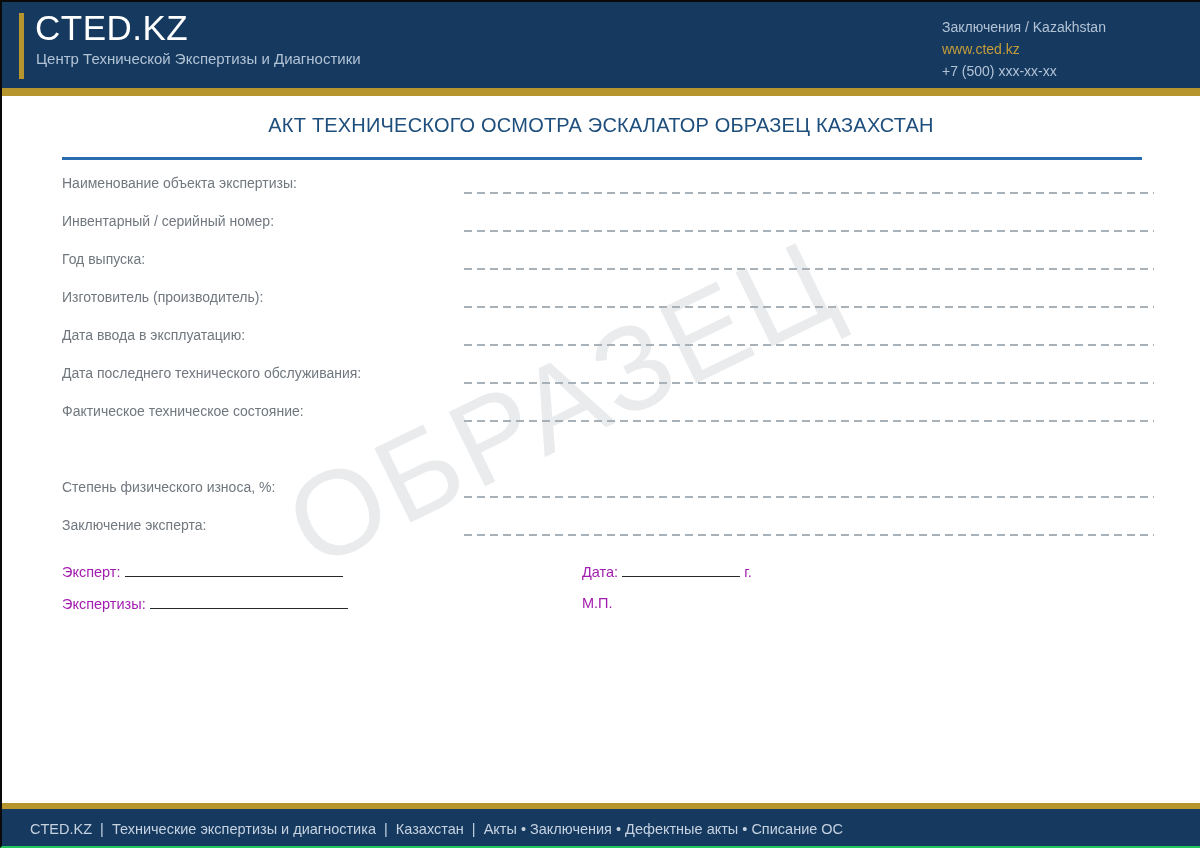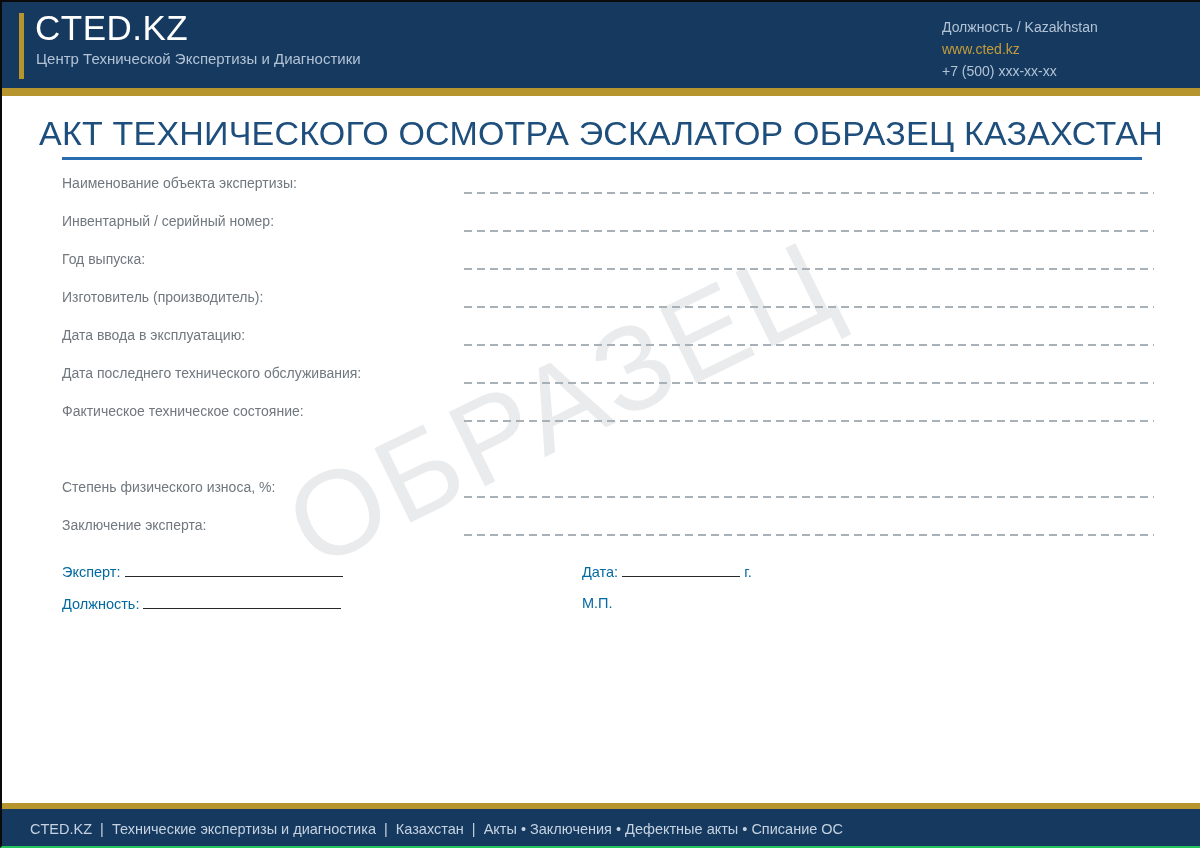--- a/index.html
+++ b/index.html
@@ -19,55 +19,55 @@
   .gold-accent{position:absolute;left:17px;top:11px;width:5px;height:66px;background:#b6952f;}
   .logo{position:absolute;left:33px;top:6px;font-size:35px;letter-spacing:.5px;color:#ffffff;}
   .tagline{position:absolute;left:34px;top:48px;font-size:15px;color:#b3c3d6;}
   .header-right{position:absolute;left:940px;top:14px;font-size:14px;line-height:22px;}
   .hr-country{color:#b3c3d6;}
   .hr-site{color:#c49d3a;}
   .hr-phone{color:#b3c3d6;}
   .gold-stripe-top{position:absolute;left:0;top:86px;width:100%;height:8px;background:#b6952f;}
   
   .doc-title{position:absolute;left:0;right:0;top:112px;text-align:center;
-    font-size:34px;color:#1d4e7c;letter-spacing:.2px;z-index:2;}
+    font-size:20px;color:#1d4e7c;letter-spacing:.2px;z-index:2;}
   .title-rule{position:absolute;left:60px;top:155px;width:1080px;height:3px;background:#2a6cb0;z-index:2;}
   
   .watermark{position:absolute;left:230px;top:240px;width:660px;height:320px;
     display:flex;align-items:center;justify-content:center;
     transform:rotate(-26deg);z-index:0;pointer-events:none;}
   .watermark span{font-size:120px;letter-spacing:4px;color:#e9ebed;white-space:nowrap;}
   
   .field-row{position:absolute;left:0;width:100%;height:38px;z-index:1;padding-left:12px;}
   .field-label{position:absolute;left:60px;top:0;font-size:14px;color:#70777e;}
   .field-line{position:absolute;left:462px;right:58px;top:17px;height:2px;
     background:repeating-linear-gradient(90deg,#a8b1b8 0px,#a8b1b8 8px,transparent 8px,transparent 13px);}
   
-  .sig{position:absolute;font-size:14.5px;color:#0369a1;z-index:1;white-space:nowrap;}
+  .sig{position:absolute;font-size:14.5px;color:#a21caf;z-index:1;white-space:nowrap;}
   .sig-line{display:inline-block;border-bottom:1.5px solid #26292c;height:13px;vertical-align:baseline;}
   .sig-line.w-expert{width:218px;}
   .sig-line.w-date{width:118px;}
   .sig-line.w-role{width:198px;}
   
   .gold-stripe-bottom{position:absolute;left:0;top:801px;width:100%;height:6px;background:#b6952f;}
   .footer{position:absolute;left:0;top:807px;width:100%;height:39px;background:#15395f;
     display:flex;align-items:center;}
   .footer-text{margin-left:28px;font-size:14.5px;color:#c6d2e0;white-space:pre;}
 </style>
 </head>
 <body>
 
 <div class="page">
 
   <div class="header">
     <div class="gold-accent"></div>
     <div class="logo">CTED.KZ</div>
     <div class="tagline">Центр Технической Экспертизы и Диагностики</div>
     <div class="header-right">
-      <div class="hr-country">Должность / Kazakhstan</div>
+      <div class="hr-country">Заключения / Kazakhstan</div>
       <div class="hr-site">www.cted.kz</div>
       <div class="hr-phone">+7 (500) xxx-xx-xx</div>
     </div>
   </div>
   <div class="gold-stripe-top"></div>
 
   <div class="watermark">
     <span>ОБРАЗЕЦ</span>
   </div>
 
@@ -114,21 +114,21 @@
   <div class="sig" style="left:60px;top:561px">
     <span>Эксперт:</span>
     <span class="sig-line w-expert"></span>
   </div>
   <div class="sig" style="left:580px;top:561px">
     <span>Дата:</span>
     <span class="sig-line w-date"></span>
     <span>г.</span>
   </div>
   <div class="sig" style="left:60px;top:593px">
-    <span>Должность:</span>
+    <span>Экспертизы:</span>
     <span class="sig-line w-role"></span>
   </div>
   <div class="sig" style="left:580px;top:593px">
     <span>М.П.</span>
   </div>
 
   <div class="gold-stripe-bottom"></div>
   <div class="footer">
     <div class="footer-text">CTED.KZ  |  Технические экспертизы и диагностика  |  Казахстан  |  Акты • Заключения • Дефектные акты • Списание ОС</div>
   </div>

